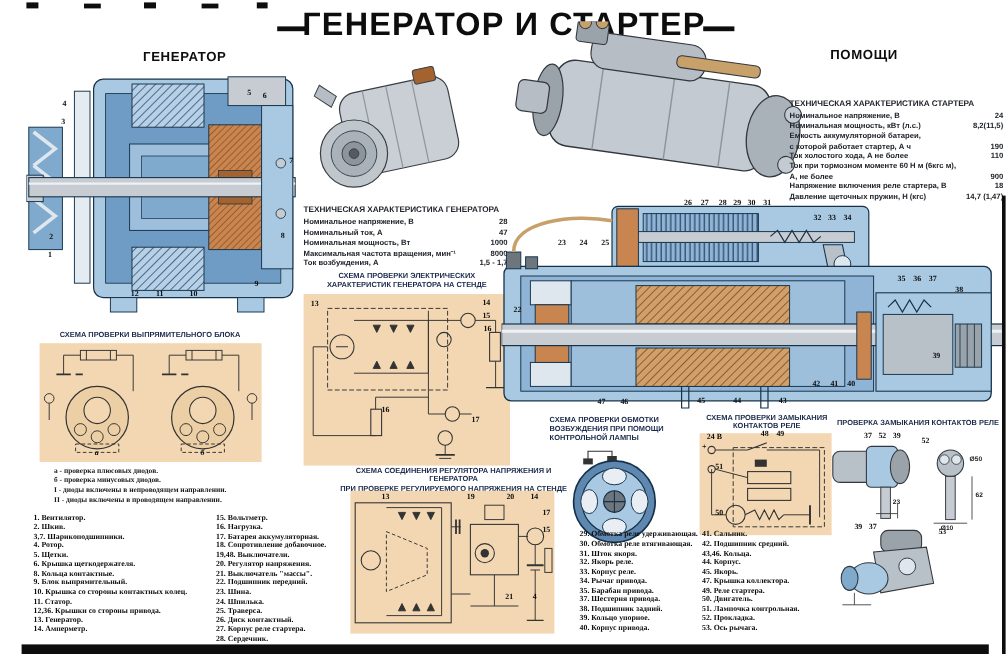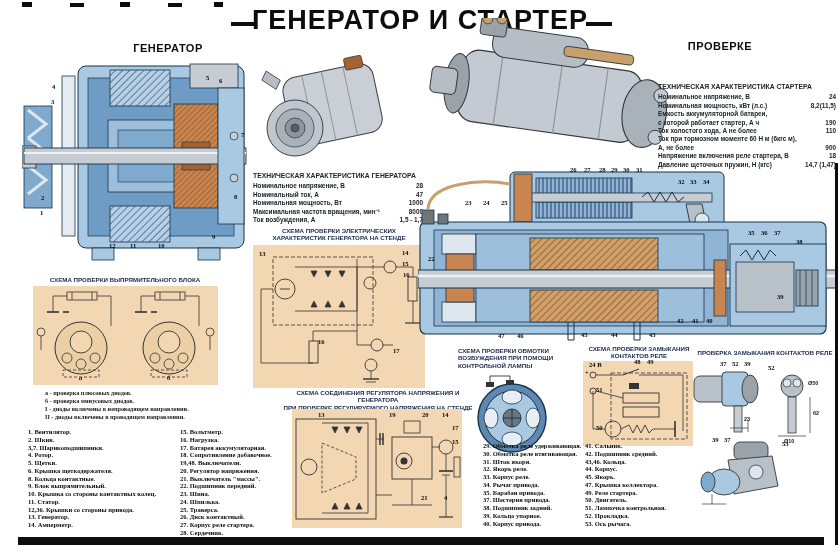--- a/index.html
+++ b/index.html
@@ -35,22 +35,22 @@
   <div class="abs crop-mark" style="left:22px;top:2px;width:10px;height:5px;"></div>
   <div class="abs crop-mark" style="left:70px;top:3px;width:14px;height:4px;"></div>
   <div class="abs crop-mark" style="left:120px;top:2px;width:10px;height:5px;"></div>
   <div class="abs crop-mark" style="left:168px;top:3px;width:14px;height:4px;"></div>
   <div class="abs crop-mark" style="left:214px;top:2px;width:9px;height:5px;"></div>
 
   <div class="abs main-title">ГЕНЕРАТОР И СТАРТЕР</div>
   <div class="abs title-dash" style="left:231px;width:26px;"></div>
   <div class="abs title-dash" style="left:586px;width:26px;"></div>
 
-  <div class="abs sec-label" style="left:122px;top:42px;width:92px;">ГЕНЕРАТОР</div>
-  <div class="abs sec-label" style="left:682px;top:40px;width:76px;">ПРОВЕРКЕ</div>
+  <div class="abs sec-label" style="left:108px;top:42px;width:92px;">ГЕНЕРАТОР</div>
+  <div class="abs sec-label" style="left:682px;top:40px;width:76px;">ПОМОЩИ</div>
 
   <div class="abs" style="left:22px;top:50px;width:230px;height:214px;">
     <svg width="230" height="214" viewBox="0 0 230 214">
       <defs>
         <pattern id="hg" width="5" height="5" patternUnits="userSpaceOnUse" patternTransform="rotate(45)">
           <rect width="5" height="5" fill="#b8cfe4"></rect>
             <line x1="0" y1="0" x2="0" y2="5" stroke="#3e6b94" stroke-width="1.6"></line>
         </pattern>
         <pattern id="hgo" width="4" height="4" patternUnits="userSpaceOnUse" patternTransform="rotate(45)">
           <rect width="4" height="4" fill="#c9854f"></rect>

